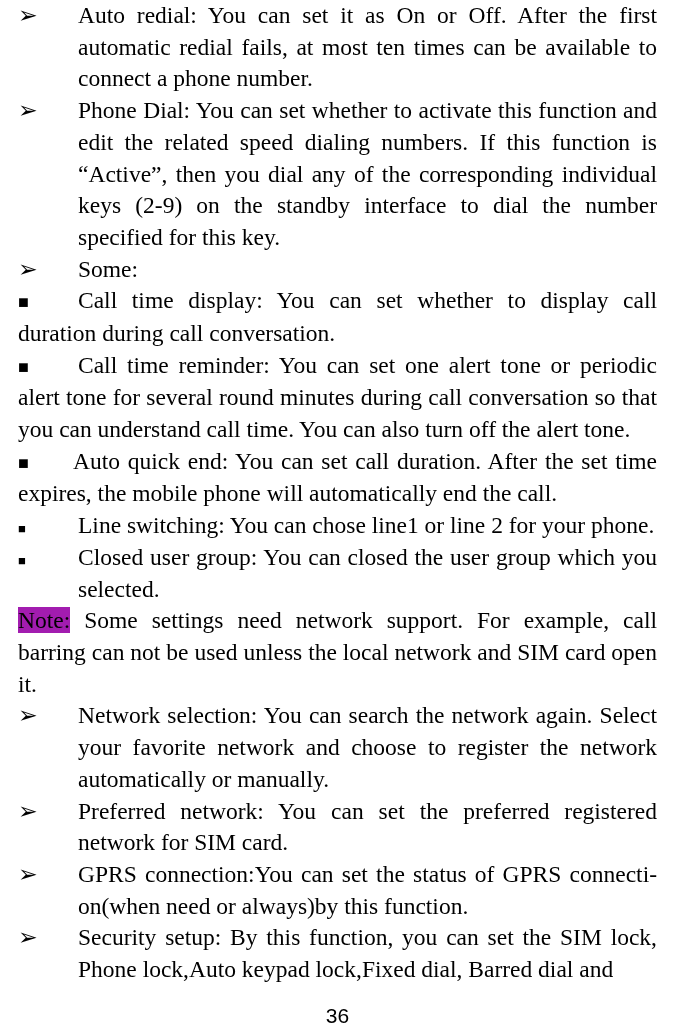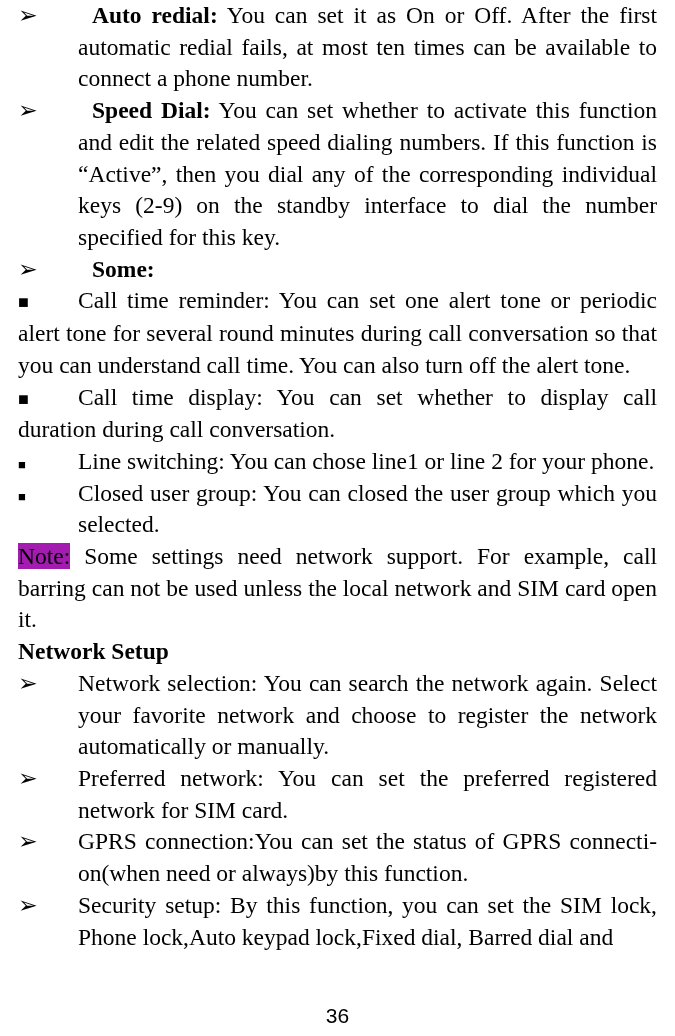--- a/index.html
+++ b/index.html
@@ -26,21 +26,21 @@
     display: flex;
     flex-direction: row;
   }
   .bullet-cell {
     flex: 0 0 60px;
     text-align: left;
   }
   .content-cell {
     flex: 1;
   }
-  .b { font-weight: bold; margin-left: 14px; }
+  .b { font-weight: normal; }
   .note {
     background: #a21caf;
   }
   .pageno {
     position: absolute;
     bottom: 6px;
     left: 0;
     right: 0;
     text-align: center;
     font-family: Arial, Helvetica, sans-serif;
@@ -62,55 +62,57 @@
   <div class="bullet-row">
     <div class="bullet-cell"><span class="arrow">➢</span></div>
     <div class="content-cell para">
       <span class="b">Auto redial:</span><span> You can set it as On or Off. After the first automatic redial fails, at most ten times can be available to connect a phone number.</span>
     </div>
   </div>
 
   <div class="bullet-row">
     <div class="bullet-cell"><span class="arrow">➢</span></div>
     <div class="content-cell para">
-      <span class="b">Speed Dial:</span><span> You can set whether to activate this function and edit the related speed dialing numbers. If this function is “Active”, then you dial any of the corresponding individual keys (2-9) on the standby interface to dial the number specified for this key.</span>
+      <span class="b">Phone Dial:</span><span> You can set whether to activate this function and edit the related speed dialing numbers. If this function is “Active”, then you dial any of the corresponding individual keys (2-9) on the standby interface to dial the number specified for this key.</span>
     </div>
   </div>
 
   <div class="bullet-row">
     <div class="bullet-cell"><span class="arrow">➢</span></div>
     <div class="content-cell para">
       <span class="b">Some:</span>
     </div>
   </div>
 
   <div class="para">
+    <span style="display:inline-block;width:60px;" class="square">■</span><span>Call time display: You can set whether to display call duration during call conversation.</span>
+  </div>
+
+  <div class="para">
     <span style="display:inline-block;width:60px;" class="square">■</span><span>Call time reminder: You can set one alert tone or periodic alert tone for several round minutes during call conversation so that you can understand call time. You can also turn off the alert tone.</span>
   </div>
 
   <div class="para">
-    <span style="display:inline-block;width:60px;" class="square">■</span><span>Call time display: You can set whether to display call duration during call conversation.</span>
+    <span style="display:inline-block;width:55px;" class="square">■</span><span>Auto quick end: You can set call duration. After the set time expires, the mobile phone will automatically end the call.</span>
   </div>
-
 
   <div class="bullet-row">
     <div class="bullet-cell"><span class="square-small">■</span></div>
     <div class="content-cell para">Line switching: You can chose line1 or line 2 for your phone.</div>
   </div>
 
   <div class="bullet-row">
     <div class="bullet-cell"><span class="square-small">■</span></div>
     <div class="content-cell para">Closed user group: You can closed the user group which you selected.</div>
   </div>
 
   <div class="para">
     <span class="note">Note:</span><span> Some settings need network support. For example, call barring can not be used unless the local network and SIM card open it.</span>
   </div>
 
-  <div class="para heading">Network Setup</div>
 
   <div class="bullet-row">
     <div class="bullet-cell"><span class="arrow">➢</span></div>
     <div class="content-cell para">Network selection: You can search the network again. Select your favorite network and choose to register the network automatically or manually.</div>
   </div>
 
   <div class="bullet-row">
     <div class="bullet-cell"><span class="arrow">➢</span></div>
     <div class="content-cell para">Preferred network: You can set the preferred registered network for SIM card.</div>
   </div>

